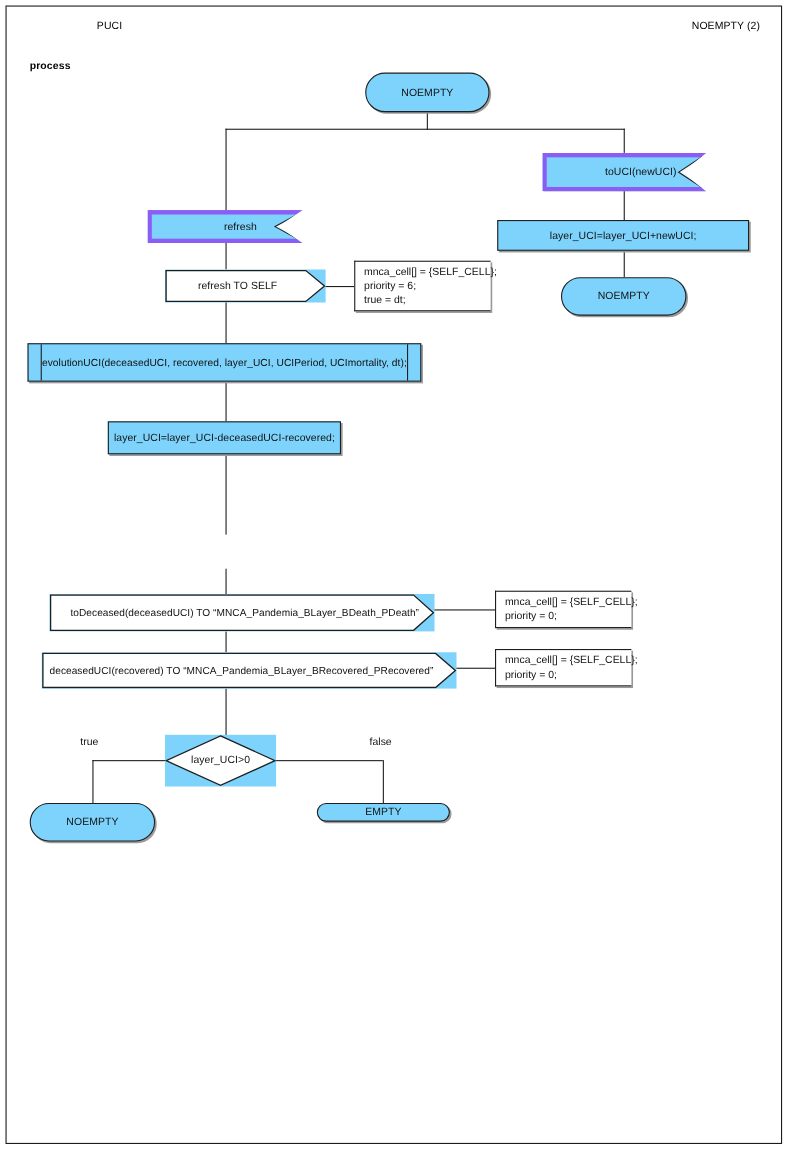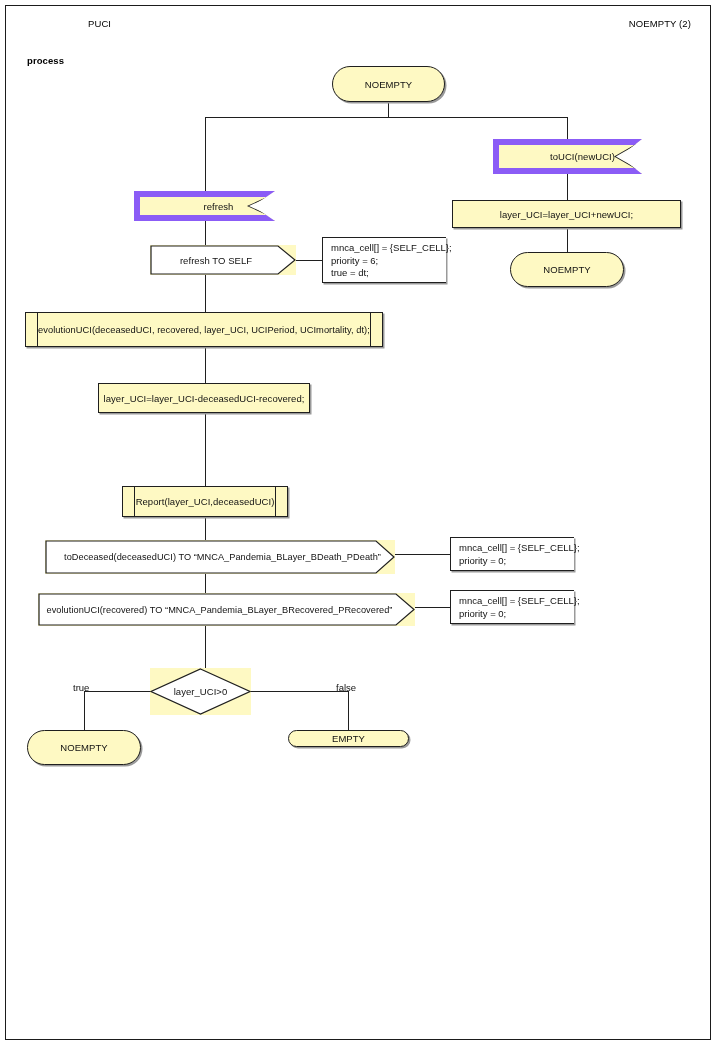--- a/index.html
+++ b/index.html
@@ -39,21 +39,21 @@
   
   .node {
     position: absolute;
     box-sizing: border-box;
     display: flex;
     align-items: center;
     justify-content: center;
     font-size: 9.5px;
     color: #111;
     white-space: nowrap;
-    background: #fef9c3;
+    background: #7dd3fc;
     letter-spacing: 0.05px;
   }
   .state {
     border: 1px solid #1f1f1f;
     border-radius: 999px;
     box-shadow: 1.5px 1.5px 0 0 #9a9a9a;
   }
   .task {
     border: 1px solid #1f1f1f;
     box-shadow: 1.5px 1.5px 0 0 #9a9a9a;
@@ -69,21 +69,21 @@
     top: 0;
     bottom: 0;
     width: 0;
     border-left: 1px solid #1f1f1f;
   }
   .proc::before { left: 11px; }
   .proc::after  { right: 11px; }
 
   
   .input {
-    border: 6px solid #8b5cf6;
+    border: 4px solid #8b5cf6;
     box-shadow: 1.5px 1.5px 0 0 #9a9a9a;
     clip-path: polygon(0 0, 100% 0, 100% 0,
                        calc(100% - 22px) 50%,
                        100% 100%, 100% 100%, 0 100%);
     padding-left: 48px;
   }
   .input .notch {
     position: absolute;
     right: -1px;
     top: -1px;
@@ -137,21 +137,20 @@
     background: #1f1f1f;
   }
   .lnv { width: 1px; }
   .lnh { height: 1px; }
 
   .edge-label {
     position: absolute;
     font-size: 9.5px;
     color: #111;
     white-space: nowrap;
-    margin-top: 13px;
   }
 </style>
 </head>
 <body>
 
 <div id="page">
   <div id="page-border"></div>
 
   <div class="hdr bold" style="left:27px; top:18px;margin-top:37px;">process</div>
   <div class="hdr" style="left:88px; top:18px;">PUCI</div>
@@ -229,41 +228,38 @@
   </div>
 
   <div class="node proc" style="left:25px; top:312px; width:358px; height:35px;">
     <span style="font-size:9.3px;">evolutionUCI(deceasedUCI, recovered, layer_UCI, UCIPeriod, UCImortality, dt);</span>
   </div>
 
   <div class="node task" style="left:98px; top:383px; width:212px; height:30px;">
     <span>layer_UCI=layer_UCI-deceasedUCI-recovered;</span>
   </div>
 
-  <div class="node proc" style="left:122px; top:486px; width:166px; height:31px;">
-    <span>Report(layer_UCI,deceasedUCI)</span>
-  </div>
 
   <div class="node output" style="left:25px; top:540px; width:350px; height:34px;padding-left:19px;">
     <svg class="osvg" viewBox="0 0 350 34" preserveAspectRatio="none">
       <polygon points="1,1 331,1 349,17 331,33 1,33" fill="#ffffff" stroke="#1f1f1f" stroke-width="1.2"></polygon>
     </svg>
     <span class="olabel" style="font-size:9.2px;">toDeceased(deceasedUCI) TO “MNCA_Pandemia_BLayer_BDeath_PDeath”</span>
   </div>
 
   <div class="comment" style="left:450px; top:537px; width:124px; height:34px;">
     <span class="cline">mnca_cell[] = {SELF_CELL};</span>
     <span class="cline">priority = 0;</span>
   </div>
 
   <div class="node output" style="left:18px; top:593px; width:377px; height:33px;">
     <svg class="osvg" viewBox="0 0 377 33" preserveAspectRatio="none">
       <polygon points="1,1 358,1 376,16.5 358,32 1,32" fill="#ffffff" stroke="#1f1f1f" stroke-width="1.2"></polygon>
     </svg>
-    <span class="olabel" style="font-size:9.2px;">evolutionUCI(recovered) TO “MNCA_Pandemia_BLayer_BRecovered_PRecovered”</span>
+    <span class="olabel" style="font-size:9.2px;">deceasedUCI(recovered) TO “MNCA_Pandemia_BLayer_BRecovered_PRecovered”</span>
   </div>
 
   <div class="comment" style="left:450px; top:590px; width:124px; height:34px;">
     <span class="cline">mnca_cell[] = {SELF_CELL};</span>
     <span class="cline">priority = 0;</span>
   </div>
 
   <div class="node decision" style="left:150px; top:668px; width:101px; height:47px;">
     <svg class="dsvg" viewBox="0 0 101 47" preserveAspectRatio="none">
       <polygon points="50.5,1 100,23.5 50.5,46 1,23.5" fill="#ffffff" stroke="#1f1f1f" stroke-width="1.2"></polygon>

